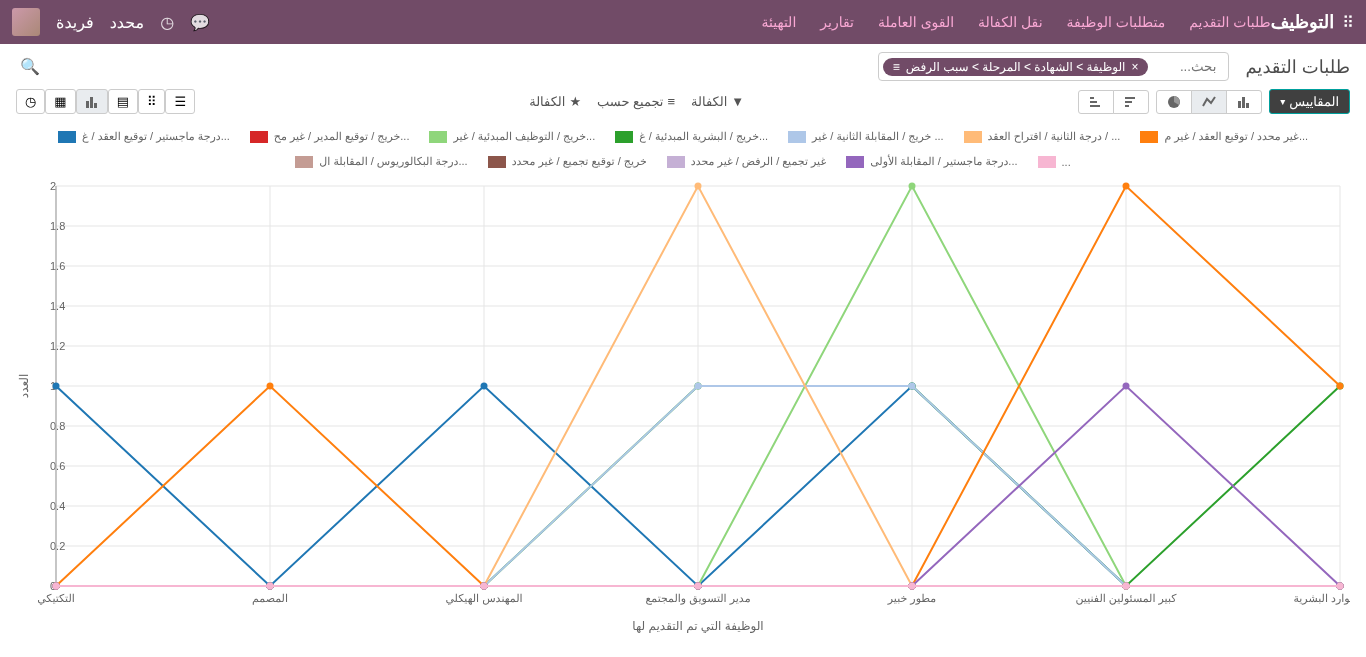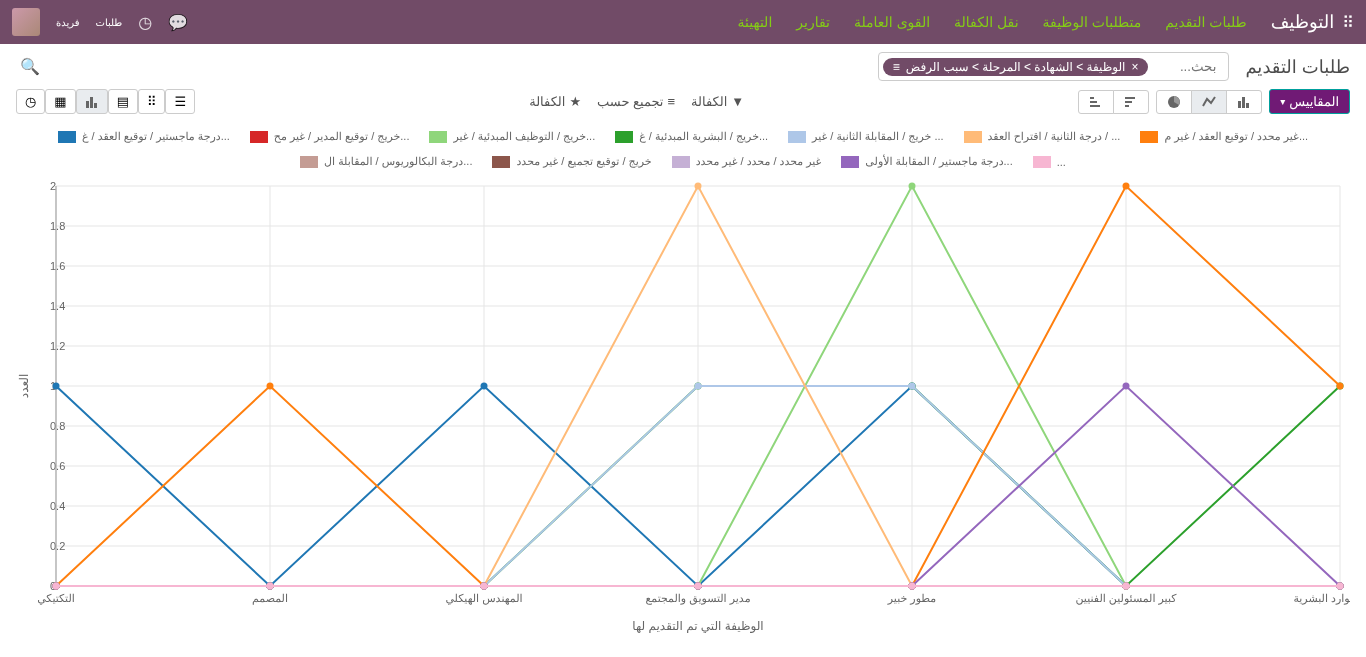--- a/index.html
+++ b/index.html
@@ -1,37 +1,37 @@
 <!DOCTYPE html>
 <html dir="rtl" lang="ar"><head>
 <meta charset="utf-8">
 <style>
 * { box-sizing: border-box; margin: 0; padding: 0; }
 body { font-family: Tahoma, Arial, sans-serif; font-size: 13px; color: #4c4c4c; background: #fff; direction: rtl; }
 .topbar { background: #714B67; height: 44px; display: flex; align-items: center; padding: 0 12px; color: #fff; }
 .topbar .apps { font-size: 16px; margin-left: 8px; cursor: pointer; }
-.topbar .brand { font-size: 18px; font-weight: 400; margin-left: 24px; }
+.topbar .brand { font-size: 18px; font-weight: 700; }
 .topbar .menu { display: flex; gap: 24px; flex: 1; }
-.topbar .menu a { color: #84cc16; text-decoration: none; font-size: 14px; cursor: pointer; }
+.topbar .menu a { color: #f9a8d4; text-decoration: none; font-size: 14px; cursor: pointer; }
 .topbar .right { display: flex; align-items: center; gap: 16px; direction: ltr; }
 .topbar .avatar { width: 28px; height: 28px; border-radius: 3px; background: linear-gradient(135deg,#c9a 0%,#a87 100%); }
-.topbar .user { font-size: 10px; }
+.topbar .user { font-size: 16px; }
 .topbar .icon-btn { cursor: pointer; opacity: .8; font-size: 16px; }
 .control-panel { padding: 8px 16px; }
 .cp-row1 { display: flex; align-items: center; gap: 16px; margin-bottom: 8px; }
 .breadcrumb { font-size: 18px; color: #4c4c4c; }
 .search-wrap { flex:1; display:flex; direction: ltr; align-items:center; }
 .search-icon { color:#888; font-size:16px; cursor:pointer; padding:4px; margin-right:auto;}
 .search-facets { display:flex; align-items:center; border:1px solid #ccc; border-radius:4px; padding:2px 4px; gap:6px; }
 .facet { background:#714B67; color:#fff; border-radius:10px; padding:2px 10px; font-size:12px; display:flex; align-items:center; gap:6px; }
 .facet .fx { cursor:pointer; }
 .search-input { border:none; outline:none; padding:4px 8px; direction:rtl; width:70px; color:#999; }
 .cp-row2 { display:flex; align-items:center; gap:8px; }
 .btn { border:1px solid #ccc; background:#fff; padding:4px 10px; border-radius:3px; cursor:pointer; font-size:13px; display:flex; align-items:center; gap:4px; }
-.btn.primary { background:#701a75; color:#fff; border-color:#00A09D; }
+.btn.primary { background:#404040; color:#fff; border-color:#00A09D; }
 .btn-group { display:flex; }
 .btn-group .btn { border-radius:0; margin-right:-1px; }
 .btn-group .btn:first-child { border-radius:0 3px 3px 0; }
 .btn-group .btn:last-child { border-radius:3px 0 0 3px; }
 .btn.active { background:#e9ecef; }
 .spacer { flex:1; }
 .filters-bar { display:flex; gap:16px; color:#555; font-size:13px; }
 .filters-bar > div { cursor:pointer; display:flex; align-items:center; gap:4px; }
 .view-switch { display:flex; gap:0; direction:ltr; }
 .view-switch .btn { padding:4px 8px; }
@@ -57,21 +57,21 @@
     <a>طلبات التقديم</a>
     <a>متطلبات الوظيفة</a>
     <a>نقل الكفالة</a>
     <a>القوى العاملة</a>
     <a>تقارير</a>
     <a>التهيئة</a>
   </nav>
   <div class="right">
     <div class="avatar"></div>
     <span class="user">فريدة</span>
-    <span class="user">طلبات</span>
+    <span class="user">محدد</span>
     <span class="icon-btn">◷</span>
     <span class="icon-btn">💬</span>
   </div>
 </div>
 
 <div class="control-panel">
   <div class="cp-row1">
     <div class="breadcrumb">طلبات التقديم</div>
     <div class="search-wrap">
       <span class="search-icon">🔍</span>
@@ -189,21 +189,21 @@
       <div class="legend-item">
         <span class="legend-sw" style="background: rgb(196, 156, 148);"></span>
         <span>درجة البكالوريوس / المقابلة ال...</span>
       </div>
       <div class="legend-item">
         <span class="legend-sw" style="background: rgb(140, 86, 75);"></span>
         <span>خريج / توقيع تجميع / غير محدد</span>
       </div>
       <div class="legend-item">
         <span class="legend-sw" style="background: rgb(197, 176, 213);"></span>
-        <span>غير محدد / محدد / غير محدد</span>
+        <span>غير تجميع / الرفض / غير محدد</span>
       </div>
       <div class="legend-item">
         <span class="legend-sw" style="background: rgb(148, 103, 189);"></span>
         <span>درجة ماجستير / المقابلة الأولى...</span>
       </div>
       <div class="legend-item">
         <span class="legend-sw" style="background: rgb(247, 182, 210);"></span>
         <span>...</span>
       </div>
     </div>

